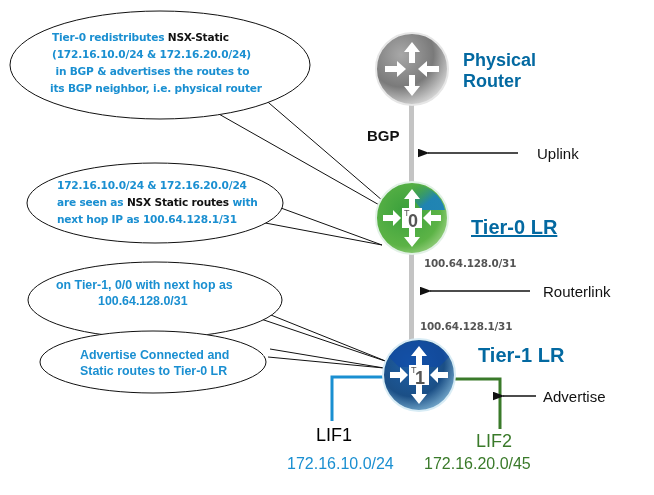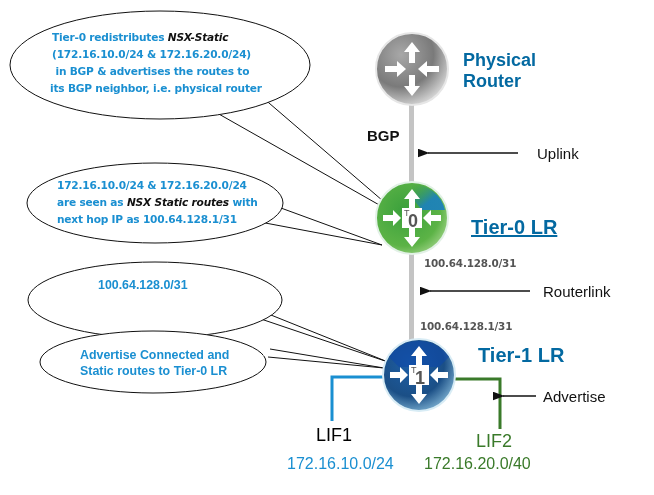--- a/index.html
+++ b/index.html
@@ -1,19 +1,19 @@
 <!DOCTYPE html>
 <html><head>
 <meta charset="utf-8">
 <style>
   html, body { margin:0; padding:0; background:#ffffff; }
   body { width:654px; height:495px; position:relative; overflow:hidden; font-family:"Liberation Sans", sans-serif; }
   svg.canvas { position:absolute; left:0; top:0; }
   .bubble-text { position:absolute; text-align:left; color:#1a8fd1; font-weight:bold; font-family:"DejaVu Sans", sans-serif; font-size:10.6px; line-height:17px; letter-spacing:-0.2px; white-space:nowrap; }
-  .bubble-text .blk { color:#111;font-style:italic; }
+  .bubble-text .blk { color:#111; }
   .bubble-text.arial { font-family:"Liberation Sans", sans-serif; font-size:12.4px; line-height:15.5px; letter-spacing:0; }
   .label { position:absolute; white-space:nowrap; }
   .router-name { color:#0369a1; font-weight:bold; font-family:"Liberation Sans", sans-serif; }
   .ip { color:#555; font-weight:bold; font-family:"DejaVu Sans", sans-serif; font-size:10.4px; letter-spacing:-0.2px; }
   .link-name { color:#111; font-family:"Liberation Sans", sans-serif; font-size:15px; }
 </style>
 </head>
 <body>
 
 <svg class="canvas" width="654" height="495" viewBox="0 0 654 495">
@@ -119,20 +119,21 @@
   <div style="margin-left:-2px">its BGP neighbor, i.e. physical router</div>
 </div>
 
 <div class="bubble-text" style="left:57px; top:177px;">
   <div>172.16.10.0/24 &amp; 172.16.20.0/24</div>
   <div><span>are seen as </span><span class="blk">NSX Static routes</span><span> with</span></div>
   <div>next hop IP as 100.64.128.1/31</div>
 </div>
 
 <div class="bubble-text arial" style="left:56px; top:278px;">
+  <div>on Tier-1, 0/0 with next hop as</div>
   <div style="margin-left:42px">100.64.128.0/31</div>
 </div>
 
 <div class="bubble-text arial" style="left:80px; top:348px;">
   <div>Advertise Connected and</div>
   <div>Static routes to Tier-0 LR</div>
 </div>
 
 <div class="label router-name" style="left:463px; top:50px; font-size:18px; line-height:21px;">
   <div>Physical</div>
@@ -145,13 +146,13 @@
 <div class="label link-name" style="left:537px; top:145px;">Uplink</div>
 <div class="label link-name" style="left:543px; top:283px;">Routerlink</div>
 <div class="label link-name" style="left:543px; top:388px;">Advertise</div>
 
 <div class="label ip" style="left:424px; top:257px;">100.64.128.0/31</div>
 <div class="label ip" style="left:420px; top:320px;">100.64.128.1/31</div>
 
 <div class="label" style="left:316px; top:425px; font-size:18px; color:#000000;">LIF1</div>
 <div class="label" style="left:287px; top:455px; font-size:16px; color:#1a8fd1;">172.16.10.0/24</div>
 <div class="label" style="left:476px; top:431px; font-size:18px; color:#3a7a2a;">LIF2</div>
-<div class="label" style="left:424px; top:455px; font-size:16px; color:#3a7a2a;">172.16.20.0/40</div>
+<div class="label" style="left:424px; top:455px; font-size:16px; color:#3a7a2a;">172.16.20.0/45</div>
 
 </body></html>

